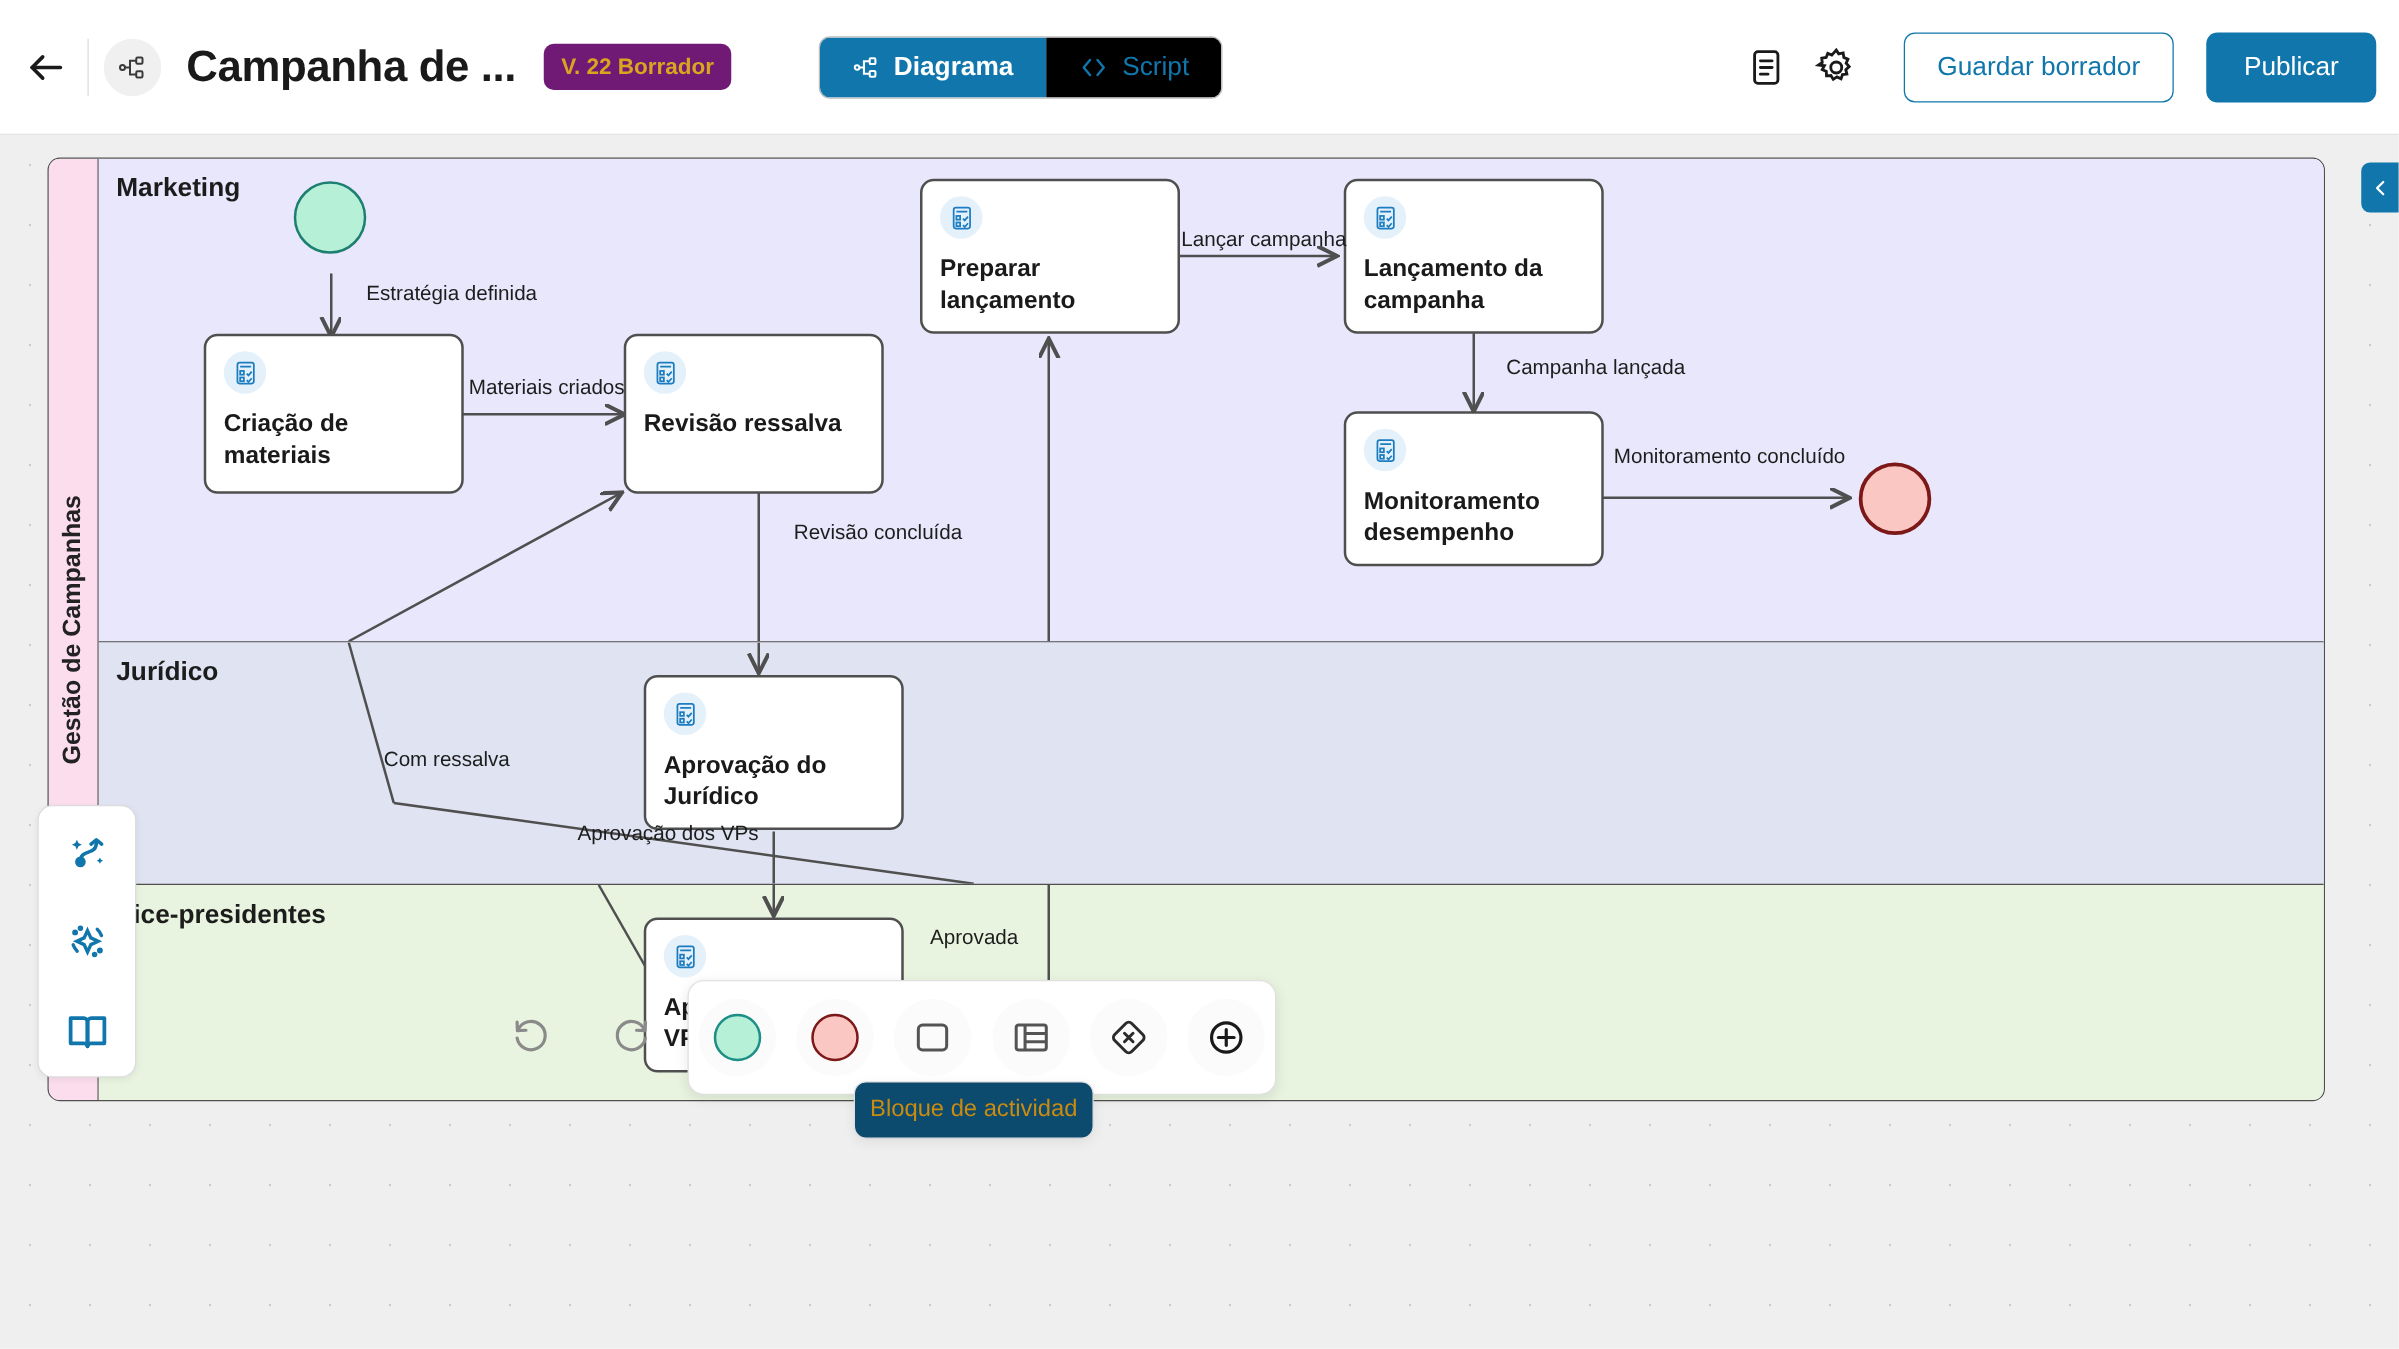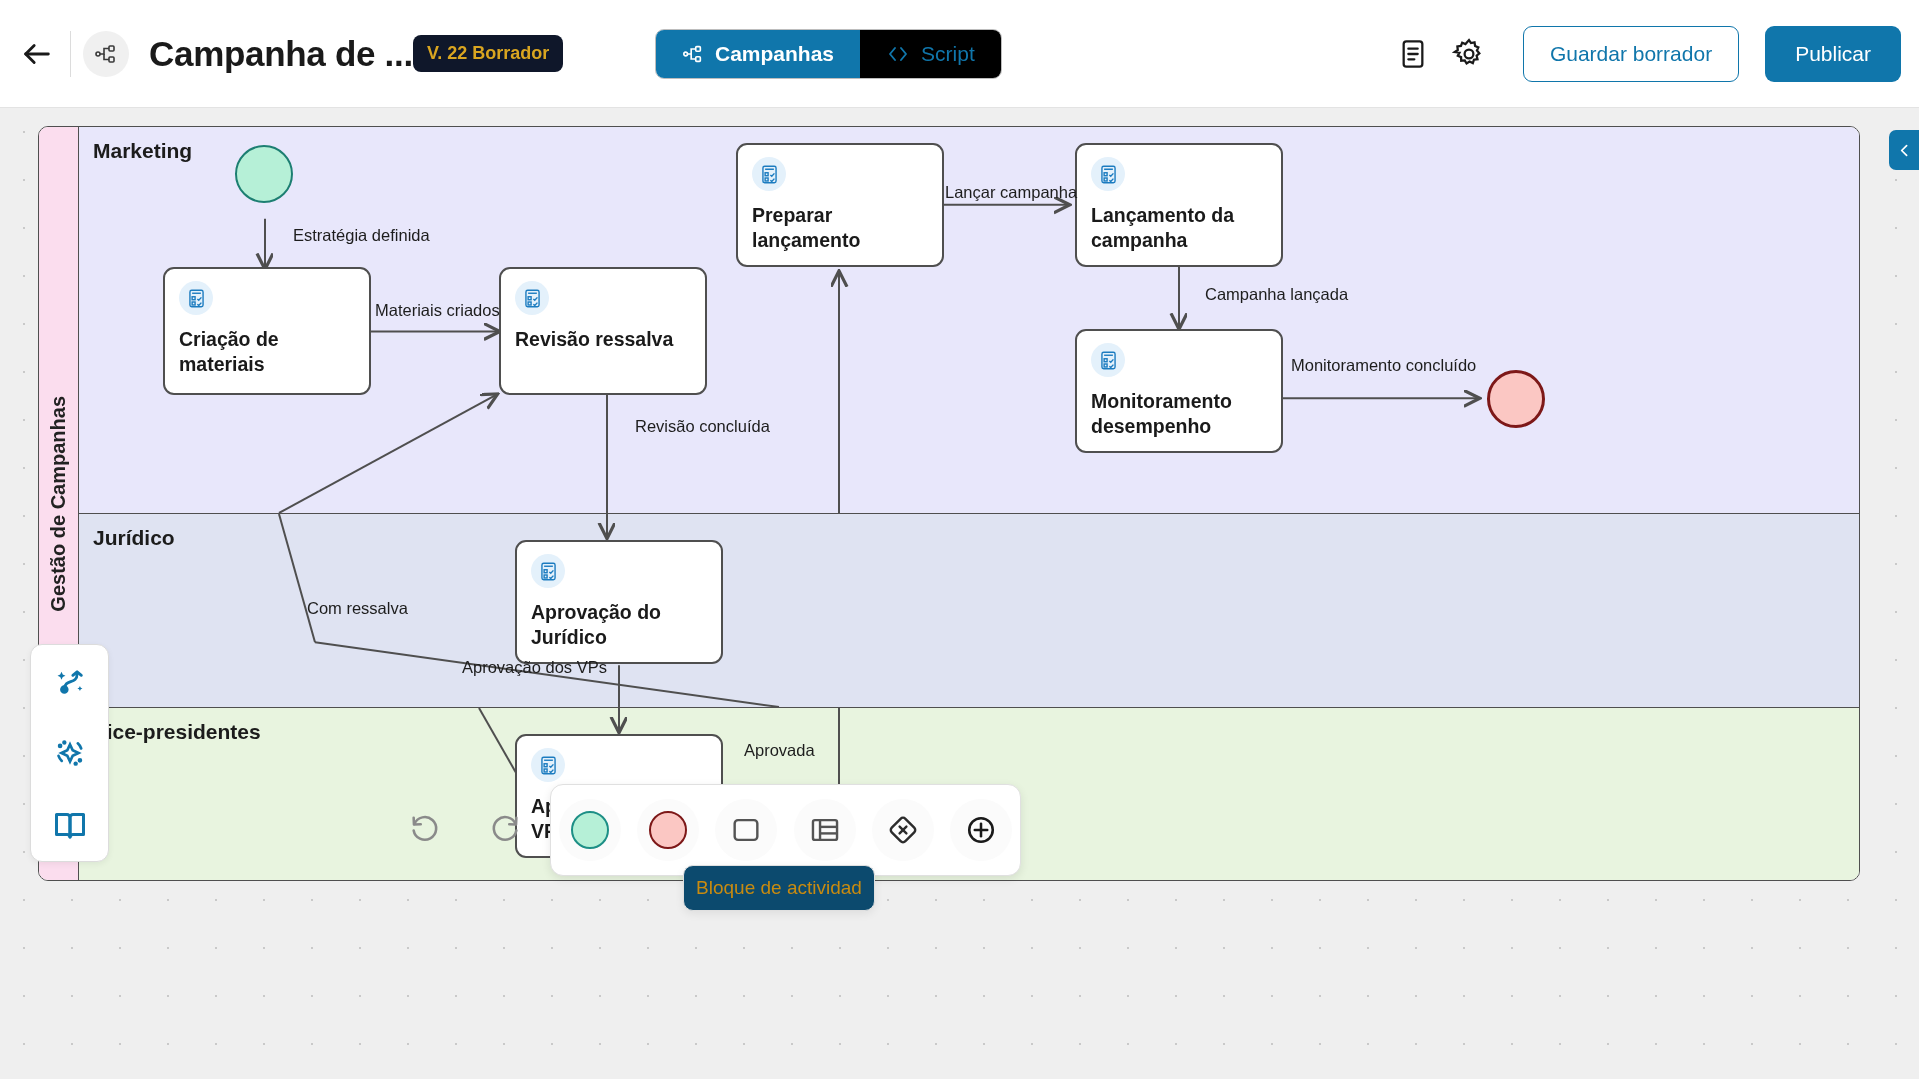--- a/index.html
+++ b/index.html
@@ -27,21 +27,21 @@
   .doc-icon-circle {
     width: 46px; height: 46px; border-radius: 50%;
     background: #f0f0f0; display: flex; align-items: center; justify-content: center;
     flex: 0 0 auto;
   }
   .title {
     font-size: 35px; font-weight: 700; color: #1a1a1a;
     margin-left: 20px; letter-spacing: -0.3px; white-space: nowrap;
   }
   .version-badge {
-    background: #0f172a; color: #d9a520;
+    margin-left: 22px; background: #701a75; color: #d9a520;
     font-size: 18px; font-weight: 600;
     padding: 8px 14px; border-radius: 8px; white-space: nowrap;
   }
 
   .seg-wrap {
     position: absolute; left: 655px; top: 29px;
     display: flex; height: 50px;
     border-radius: 9px; overflow: hidden;
     border: 1px solid #bdbdbd;
     background: #fff;
@@ -228,21 +228,21 @@
 
   <div class="seg-wrap">
     <div class="seg active">
       <svg width="22" height="22" viewBox="0 0 24 24" fill="none" stroke="#ffffff" stroke-width="1.8">
         <circle cx="4" cy="12" r="2"></circle>
         <rect x="15" y="4" width="5" height="5" rx="1"></rect>
         <rect x="15" y="15" width="5" height="5" rx="1"></rect>
         <path d="M6 12 h4 v-5.5 h5"></path>
           <path d="M10 12 v5.5 h5"></path>
       </svg>
-      <span>Campanhas</span>
+      <span>Diagrama</span>
     </div>
     <div class="seg inactive">
       <svg width="24" height="24" viewBox="0 0 24 24" fill="none" stroke="#1076ab" stroke-width="1.9" stroke-linecap="round" stroke-linejoin="round">
         <polyline points="9,6 4,12 9,18"></polyline>
           <polyline points="15,6 20,12 15,18"></polyline>
       </svg>
       <span>Script</span>
     </div>
   </div>
 

